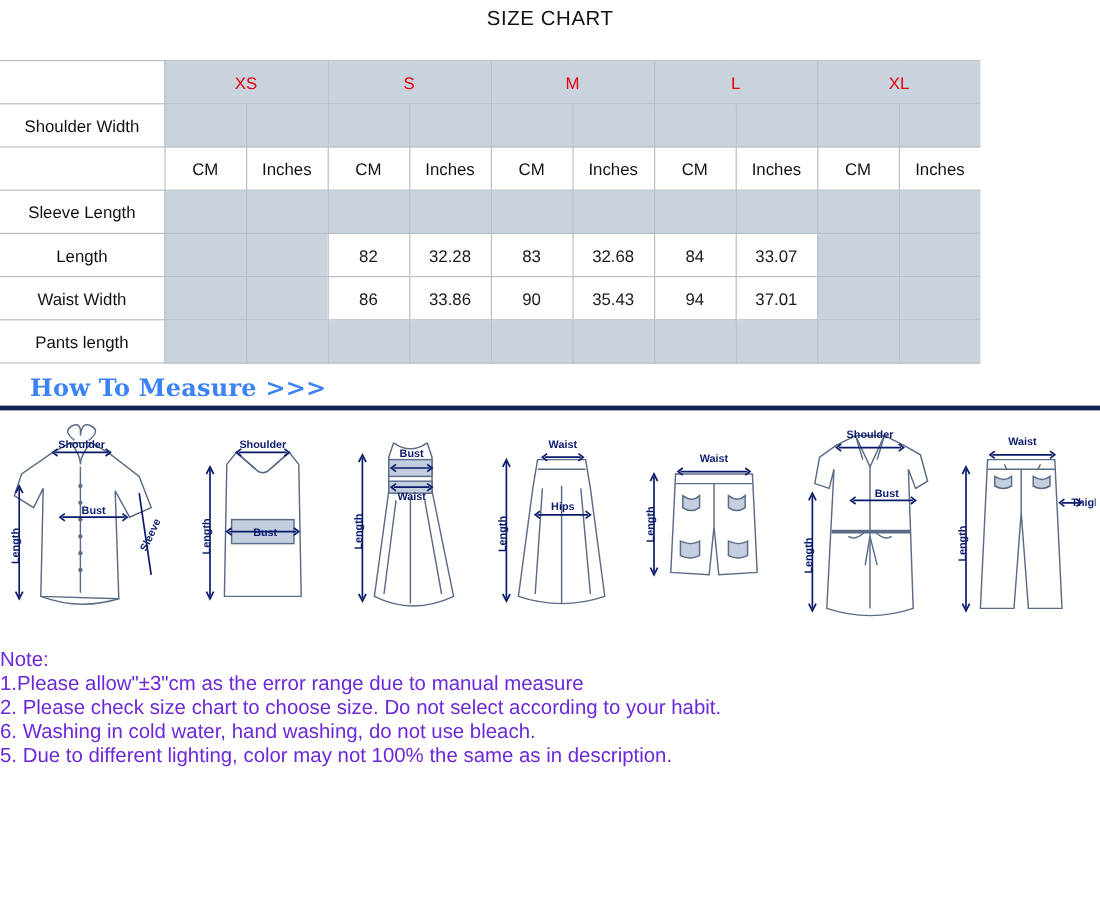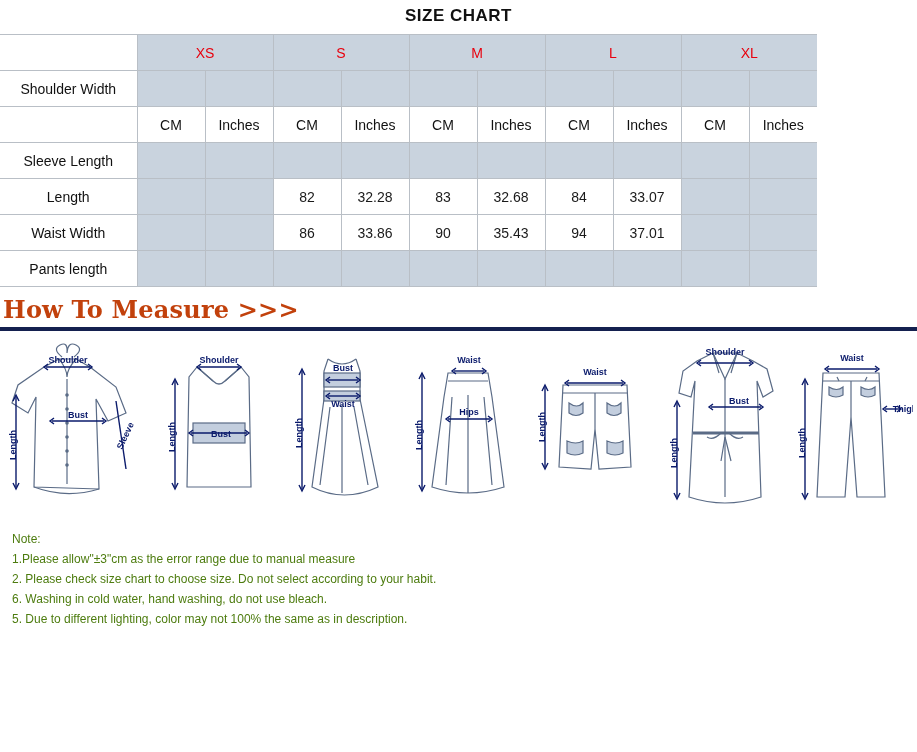--- a/index.html
+++ b/index.html
@@ -10,23 +10,23 @@
     font-family: "Liberation Sans", sans-serif;
     color: #1a1a1a;
     overflow: hidden;
   }
   .page { width: 917px; height: 752px; position: relative; }
 
   
   .chart-title {
     text-align: center;
     font-size: 17px;
-    font-weight: bold;
+    font-weight: normal;
     letter-spacing: .5px;
-    padding: 6px 0 8px 0;
+    padding: 6px 0 24px 0;
     color: #111;
   }
 
   
   table.size-table {
     border-collapse: collapse;
     width: 817px;
     table-layout: fixed;
   }
   table.size-table td, table.size-table th {
@@ -53,44 +53,44 @@
     text-align: center;
     border-left: none !important;
   }
   .cell-shaded { background: #c9d3de; }
   .cell-plain { background: #ffffff; font-size: 14.5px; }
   .size-table tr td:last-child { border-right: none !important; }
 
   
   .htm-wrap { margin-top: 8px; }
   .htm-title {
-    color: #c2410c;
+    color: #3b82f6;
     font-family: "DejaVu Serif", serif;
     font-weight: bold;
-    font-size: 24px;
-    padding-left: 3px;
+    font-size: 20px;
+    padding-left: 25px;
     letter-spacing: .2px;
   }
   .htm-rule { height: 4px; background: #14204f; margin-top: 3px; width: 917px; }
 
   .figures {
     display: flex;
     align-items: flex-end;
     justify-content: space-between;
     padding: 4px 4px 0 4px;
     height: 190px;
   }
   .fig { flex: 0 0 auto; }
 
   
   .notes {
-    padding: 8px 8px 0 12px;
-    font-size: 12px;
+    padding: 8px 8px 0 0;
+    font-size: 17px;
     line-height: 20px;
-    color: #4d7c0f;
+    color: #6d28d9;
   }
   .notes div { white-space: nowrap; }
 </style>
 </head>
 <body>
 
 <div class="page">
 
   <div class="chart-title">SIZE CHART</div>
 

